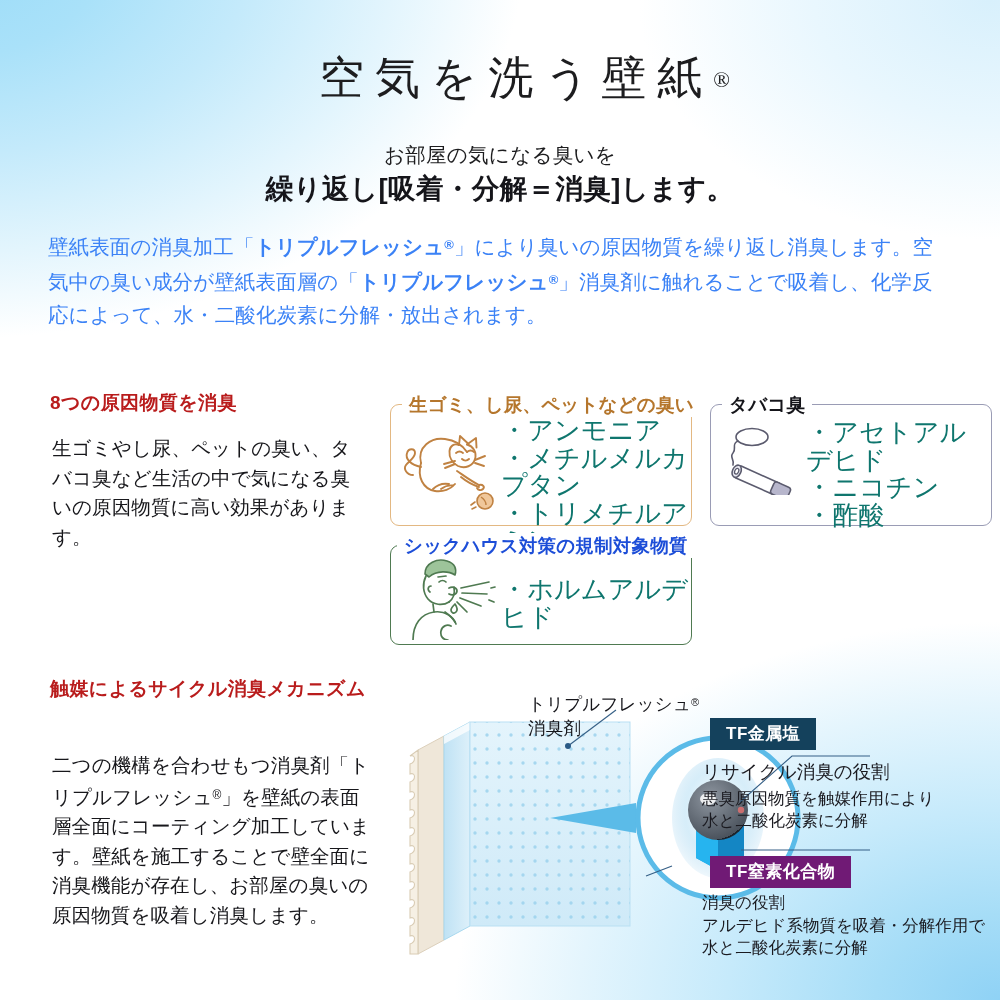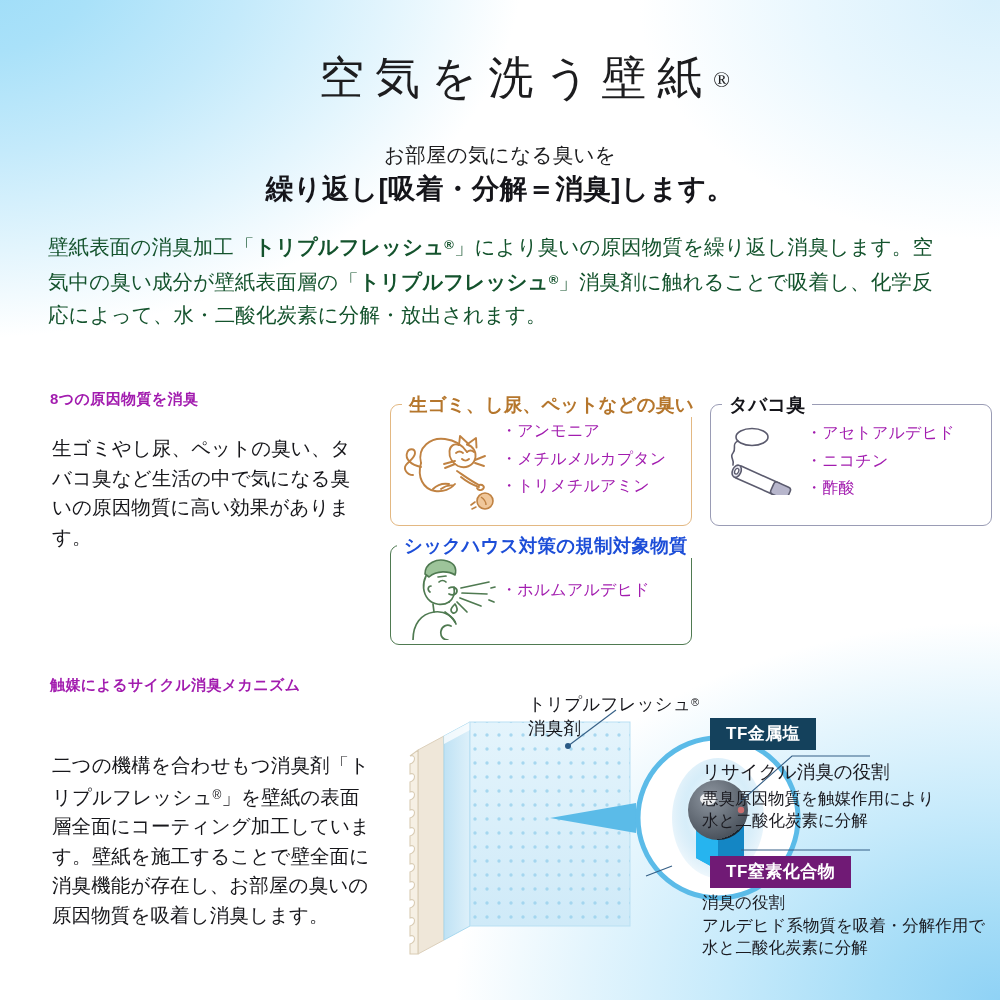--- a/index.html
+++ b/index.html
@@ -44,28 +44,28 @@
     font-size:20.5px;color:#1d1d1f;letter-spacing:.3px;
   }
   .sub-line2{
     position:absolute;left:0;top:171px;width:1000px;text-align:center;
     font-size:27.5px;font-weight:bold;color:#15151a;letter-spacing:.4px;
   }
 
   
   .lead{
     position:absolute;left:48px;top:228px;width:905px;
-    font-size:20.5px;line-height:33px;color:#14532d;letter-spacing:.1px;
+    font-size:20.5px;line-height:33px;color:#3b82f6;letter-spacing:.1px;
   }
   .lead b{font-weight:bold;}
   .lead .reg{font-size:13px;vertical-align:5px;}
 
   
   .sec-head{
-    position:absolute;font-size:15px;font-weight:bold;color:#a21caf;
+    position:absolute;font-size:19px;font-weight:bold;color:#b91c1c;
     letter-spacing:.4px;
   }
   #sec-head-1{left:50px;top:390px;}
   #sec-head-2{left:50px;top:676px;text-align:center;}
 
   .sec-body{
     position:absolute;font-size:19.5px;line-height:29.5px;color:#17171b;
     letter-spacing:.1px;
   }
   #sec-body-1{left:52px;top:434px;width:300px;}
@@ -73,21 +73,21 @@
   #sec-body-2 .reg{font-size:12px;vertical-align:5px;}
 
   
   .fs{position:absolute;border-radius:9px;background:rgba(255,255,255,0.0);}
   .fs .legend{
     position:absolute;top:-13px;left:11px;padding:0 7px;
     font-size:18.5px;font-weight:bold;letter-spacing:.2px;
     background:#ffffff;white-space:nowrap;
   }
   .fs .items{
-    position:absolute;font-size:16px;line-height:27.5px;color:#a21caf;
+    position:absolute;font-size:26px;line-height:27.5px;color:#0f766e;
     letter-spacing:.2px;
   }
   .fs .art{position:absolute;}
 
   #box-waste{left:390px;top:404px;width:300px;height:120px;
              border:1.6px solid #e3b882;}
   #box-waste .legend{color:#b5762c;}
   #box-waste .items{left:110px;top:12px;}
   #box-waste .art{left:6px;top:18px;}
 

